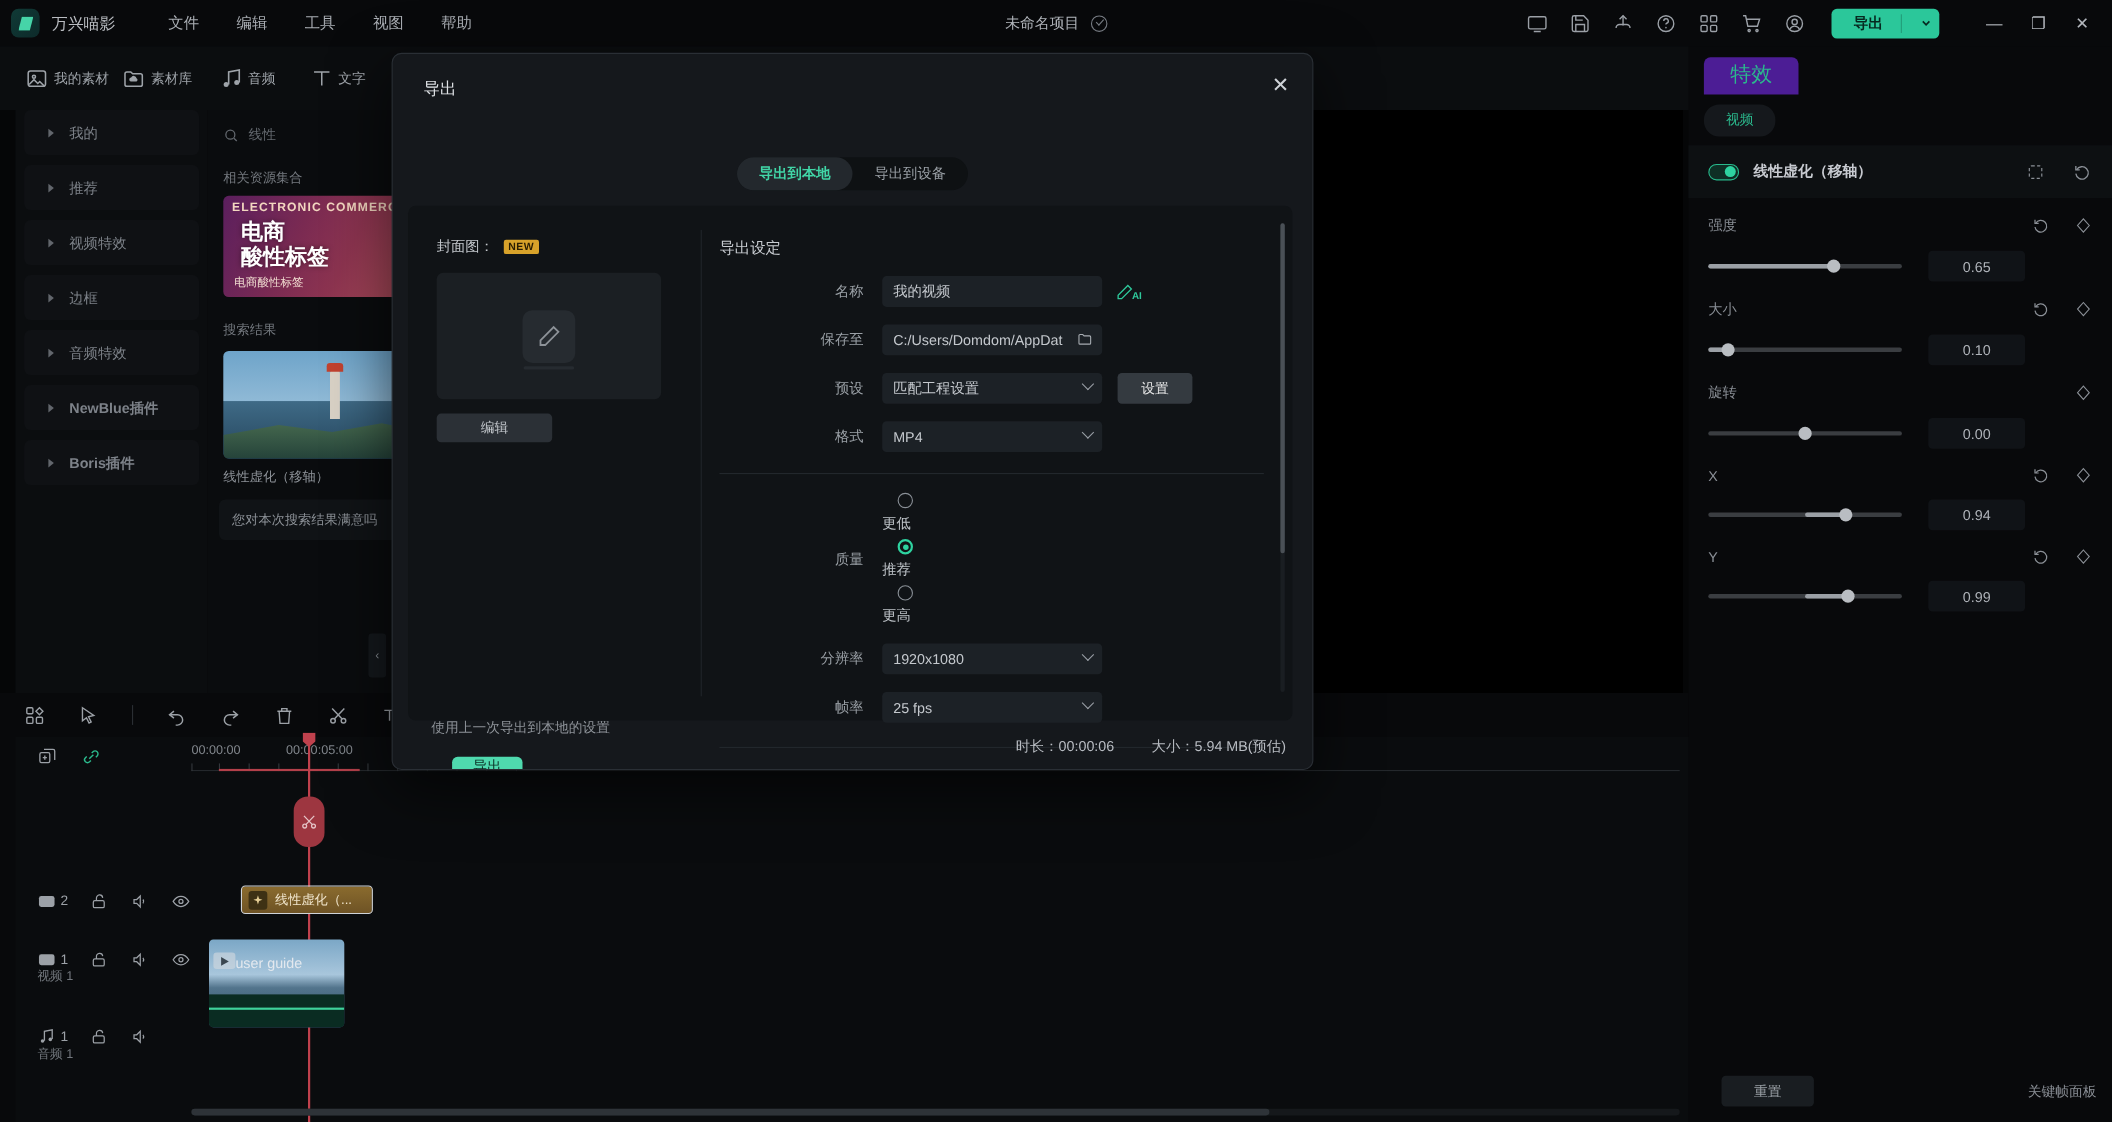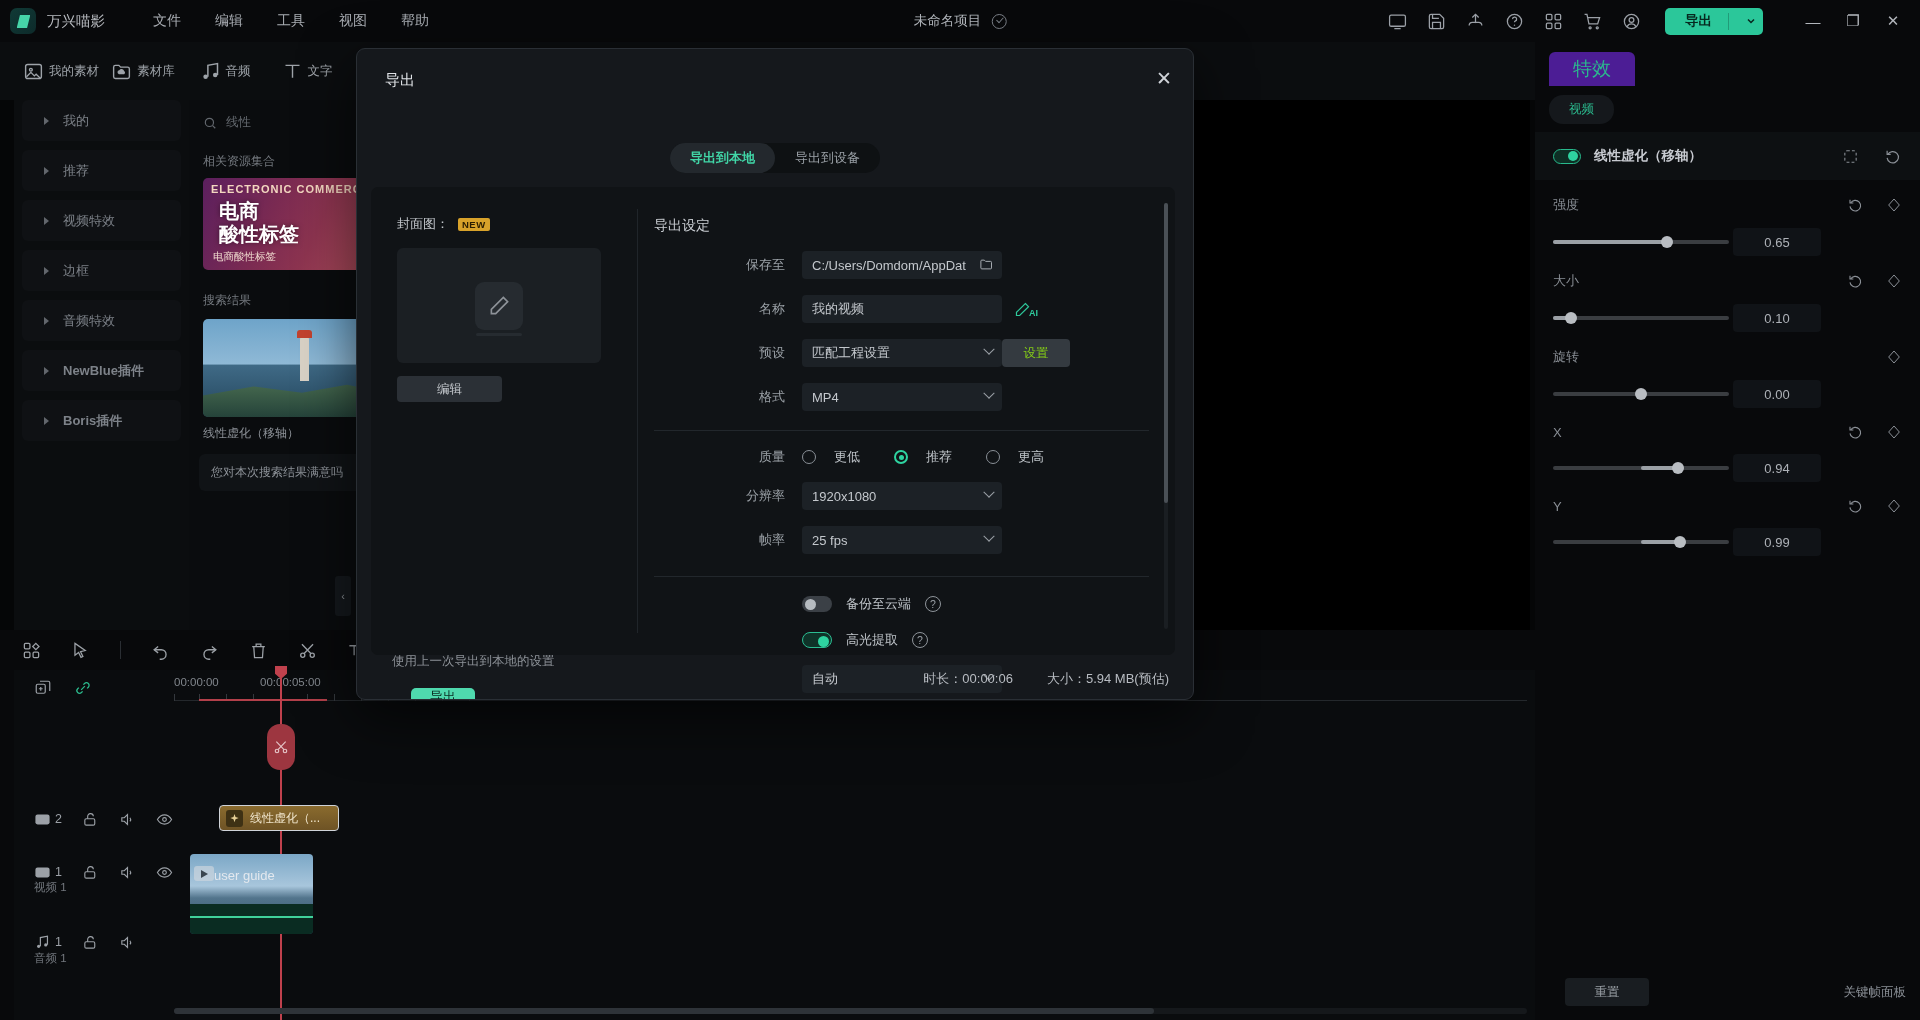--- a/index.html
+++ b/index.html
@@ -103,21 +103,21 @@
   .sw { width: 28px; height: 15px; border-radius: 8px; position: relative; }
   .sw.on { background: #0e2f25; border: 1.3px solid #28b98c; }
   .sw.on::after { content:""; position:absolute; right:2px; top:1.6px; width:10px; height:10px; border-radius:50%; background:#2ed3a0; }
   .eff-name { font-size: 13.5px; color: #c7cad0; font-weight: bold; }
   .mini-ic { margin-left: auto; color:#8b9097; display:flex; gap:26px; align-items:center; }
   .mini-ic svg { width: 17px; height: 17px; }
   .prop { padding: 16px 18px 0 18px; }
   .prop-head { display: flex; align-items: center; font-size: 13px; color: #898e95; }
   .prop-head .icons { margin-left: auto; display: flex; gap: 22px; color: #8b9097; }
   .prop-head .icons svg { width: 16px; height: 16px; }
-  .prop-body { display: flex; align-items: center; margin-top: 14px; gap: 4px; }
+  .prop-body { display: flex; align-items: center; margin-top: 14px; gap: 24px; }
   .slider { position: relative; width: 176px; height: 4px; background: #3a3d41; border-radius: 2px; }
   .slider .fill { position: absolute; left: 0; top: 0; height: 4px; background: #9ba0a6; border-radius: 2px; }
   .slider .knob { position: absolute; top: -4px; width: 12px; height: 12px; border-radius: 50%; background: #b9bdc2; }
   .numbox { width: 88px; height: 28px; border-radius: 4px; background: #101317;
     display: flex; align-items: center; justify-content: center; font-size: 13px; color: #aeb2b8; }
   .rp-footer { position: absolute; left: 0; right: 0; bottom: 8px; height: 40px; display: flex; align-items: center; padding: 0 14px; }
   .rp-btn { height: 28px; border-radius: 4px; background: #191d21; color: #9aa0a6; font-size: 12.5px;
     display: flex; align-items: center; justify-content: center; }
   .rp-reset { width: 84px; margin-left: 16px; }
   .rp-key { margin-left: auto; color: #8b9097; font-size: 12.5px; }
@@ -193,24 +193,24 @@
   .flabel { width: 148px; text-align: right; padding-right: 17px; font-size: 13px; color: #9aa0a6; }
   .finput { width: 200px; height: 28px; border-radius: 4px; background: #1c2126; display: flex; align-items: center;
     padding: 0 10px; font-size: 13px; color: #c4c8cd; position: relative; }
   .chev { position: absolute; right: 9px; top: 9px; width: 8px; height: 8px;
     border-right: 1.5px solid #9aa0a6; border-bottom: 1.5px solid #9aa0a6; transform: rotate(45deg) translate(-2px,-2px); }
   .folder-ic { position: absolute; right: 8px; top: 6px; color: #a7acb2; }
   .folder-ic svg { width: 15px; height: 15px; }
   .ai-pen { margin-left: 12px; color: #2ec89b; display:flex; align-items:flex-end; }
   .ai-pen svg { width: 17px; height: 17px; }
   .ai-pen .ai-txt { font-size: 9px; font-weight: bold; margin-left: -2px; }
-  .setbtn { margin-left: 0; width: 68px; height: 28px; border-radius: 4px; background: #343a40;
-    display: flex; align-items: center; justify-content: center; font-size: 12.5px; color: #84cc16; }
+  .setbtn { margin-left: 14px; width: 68px; height: 28px; border-radius: 4px; background: #343a40;
+    display: flex; align-items: center; justify-content: center; font-size: 12.5px; color: #e5e5e5; }
   .hdiv { height: 1px; background: #22272c; margin: 19px 0 0 0; }
-  .radio-group { display: flex; align-items: center; gap: 18px; }
+  .radio-group { display: flex; align-items: center; gap: 5px; flex-direction: column; }
   .radio { width: 14px; height: 14px; border-radius: 50%; border: 1.4px solid #8a9097; }
   .radio.sel { border-color: #2ed3a0; border-width: 2px; position: relative; }
   .radio.sel::after { content: ""; position: absolute; left: 2.6px; top: 2.6px; width: 5.5px; height: 5.5px; border-radius: 50%; background: #2ed3a0; }
   .rlab { font-size: 13px; color: #bfc4c9; margin-right: 16px; }
   .trow { display: flex; align-items: center; margin-top: 18px; padding-left: 148px; gap: 14px; }
   .tg { width: 30px; height: 16px; border-radius: 9px; background: #3b4046; position: relative; }
   .tg::after { content:""; position:absolute; left:2.5px; top:2.5px; width:11px;height:11px;border-radius:50%;background:#b6bbc0; }
   .tg.on { background: #0f3329; border: 1.2px solid #2bbd92; }
   .tg.on::after { left: auto; right: 2.5px; background: #2ed3a0; }
   .tlab { font-size: 13px; color: #bfc4c9; }
@@ -741,37 +741,37 @@
           <div class="cover-line"></div>
         </div>
         <div class="cover-edit">编辑</div>
       </div>
       <div class="vdiv"></div>
 
       <div class="set-col">
         <div class="set-title">导出设定</div>
 
         <div class="frow">
-          <div class="flabel">保存至</div>
-          <div class="finput">
-            <span>C:/Users/Domdom/AppDat</span>
-            <span class="folder-ic"><svg viewBox="0 0 24 24" fill="none" stroke="currentColor" stroke-width="1.6">
-                  <path d="M3 6.5a1.5 1.5 0 0 1 1.5-1.5h4l2 2h8a1.5 1.5 0 0 1 1.5 1.5v9a1.5 1.5 0 0 1-1.5 1.5h-14A1.5 1.5 0 0 1 3 17.5z"></path>
-                </svg></span>
-          </div>
-        </div>
-
-        <div class="frow">
           <div class="flabel">名称</div>
           <div class="finput">我的视频</div>
           <div class="ai-pen">
             <svg viewBox="0 0 24 24" fill="none" stroke="currentColor" stroke-width="1.7">
                 <path d="M16 3.5l4.5 4.5L8 20.5H3.5V16z"></path>
               </svg>
             <span class="ai-txt">AI</span>
+          </div>
+        </div>
+
+        <div class="frow">
+          <div class="flabel">保存至</div>
+          <div class="finput">
+            <span>C:/Users/Domdom/AppDat</span>
+            <span class="folder-ic"><svg viewBox="0 0 24 24" fill="none" stroke="currentColor" stroke-width="1.6">
+                  <path d="M3 6.5a1.5 1.5 0 0 1 1.5-1.5h4l2 2h8a1.5 1.5 0 0 1 1.5 1.5v9a1.5 1.5 0 0 1-1.5 1.5h-14A1.5 1.5 0 0 1 3 17.5z"></path>
+                </svg></span>
           </div>
         </div>
 
         <div class="frow">
           <div class="flabel">预设</div>
           <div class="finput">
             <span>匹配工程设置</span>
             <span class="chev"></span>
           </div>
           <div class="setbtn">设置</div>

